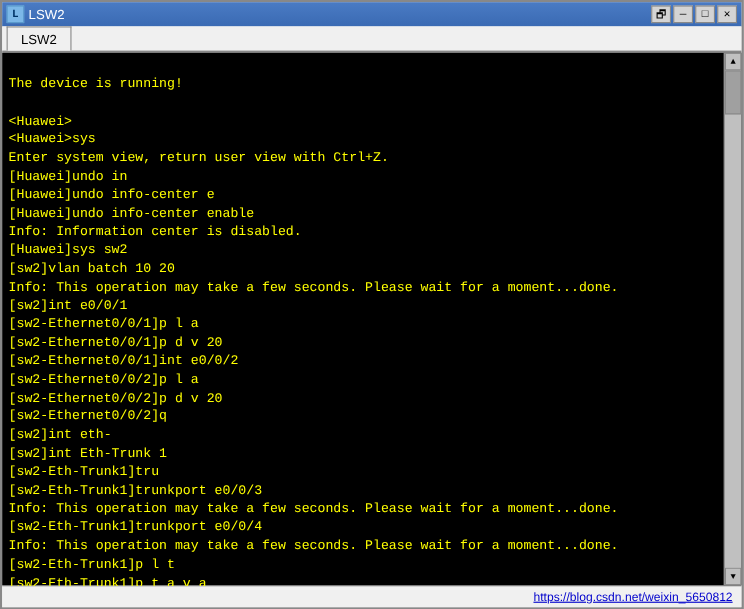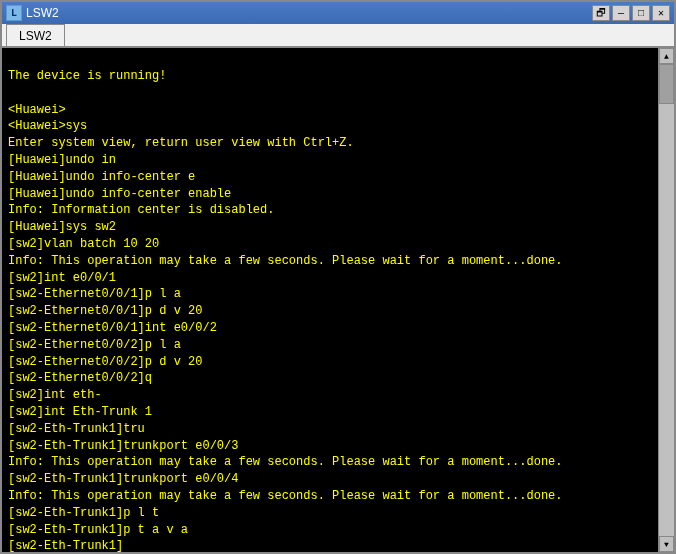--- a/index.html
+++ b/index.html
@@ -227,13 +227,16 @@
 &lt;sw2&gt;sys</div>
     <div class="scrollbar">
       <div class="scroll-btn">▲</div>
       <div class="scroll-track">
         <div class="scroll-thumb"></div>
       </div>
       <div class="scroll-btn">▼</div>
     </div>
   </div>
 
+  <div class="status-bar">
+    <span class="status-text">https://blog.csdn.net/weixin_5650812</span>
+  </div>
 </div>
 
 </body></html>

